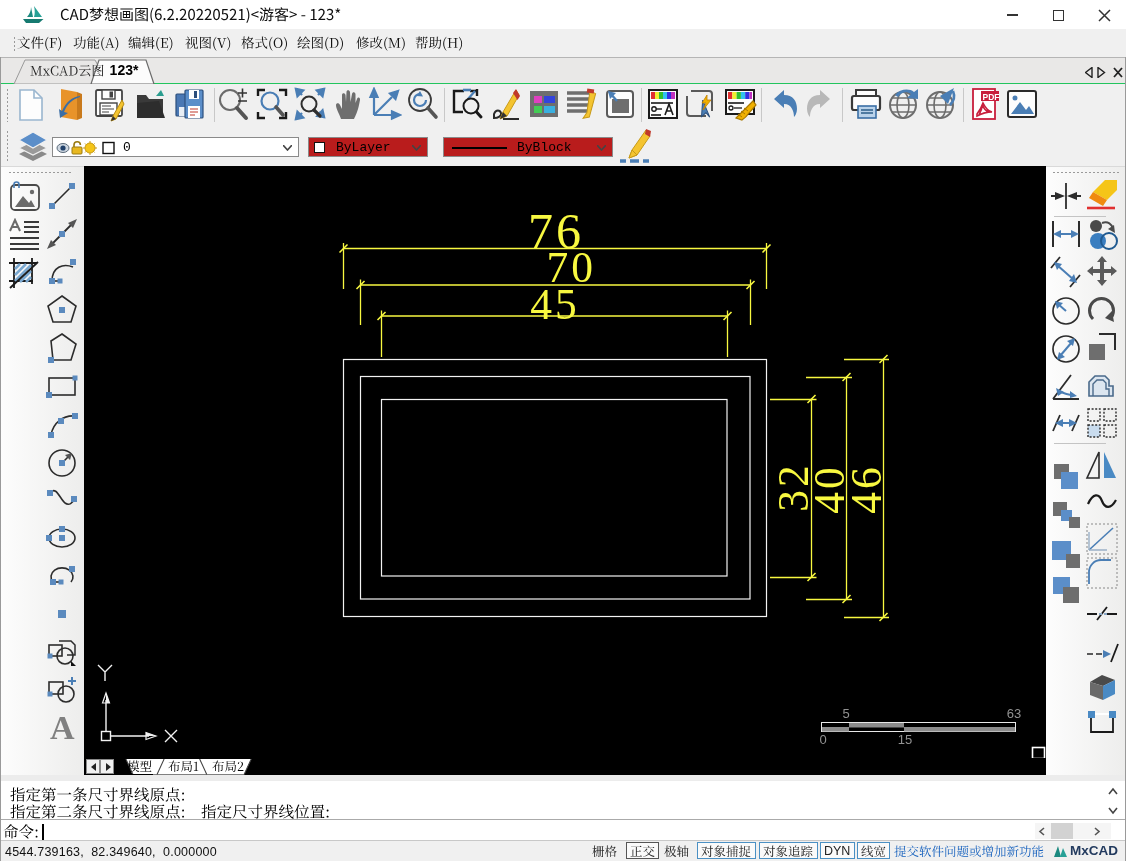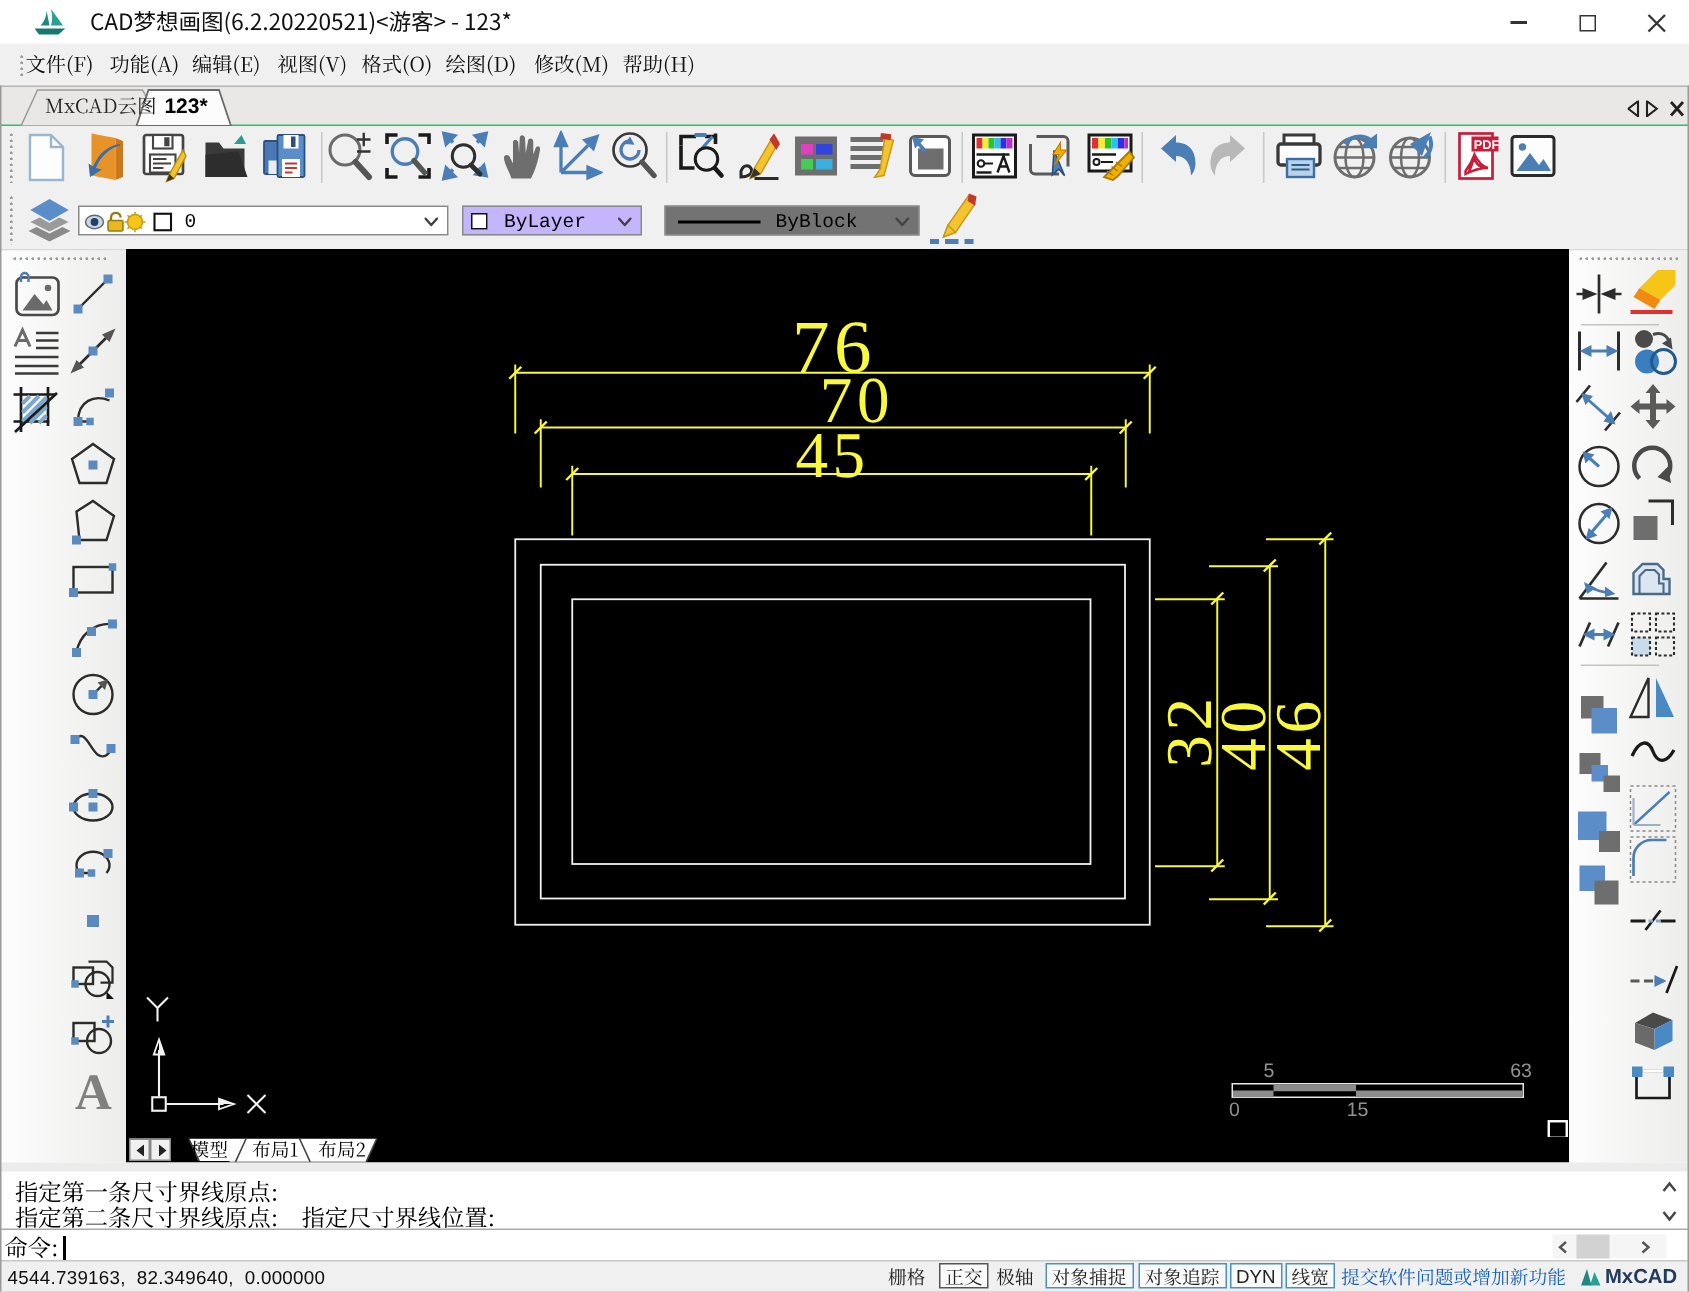--- a/index.html
+++ b/index.html
@@ -262,28 +262,28 @@
         <g stroke="#c89a10" stroke-width="1">
           <path d="M34 0 v2 M34 12 v2 M27 7 h2 M39 7 h2 M29 2.5 l1.4 1.4 M38.6 11.5 l-1.4 -1.4 M29 11.5 l1.4 -1.4 M38.6 2.5 l-1.4 1.4"></path>
         </g>
 <rect x="47" y="1.5" width="11" height="11" fill="#fff" stroke="#111" stroke-width="1.4"></rect>
 </svg>
       <div class="ab" style="left:70px;top:2px;font:13px 'Liberation Mono';color:#000">0</div>
       <svg class="ab" style="right:6px;top:7px" width="9" height="6" viewBox="0 0 9 6">
         <path d="M0 0 L4.5 5 L9 0" fill="none" stroke="#444" stroke-width="1.6"></path>
       </svg>
     </div>
-    <div class="ab" style="left:308px;top:11px;width:120px;height:20px;background:#c4b5fd;border:1px solid #8a8a8a">
+    <div class="ab" style="left:308px;top:11px;width:120px;height:20px;background:#b91c1c;border:1px solid #8a8a8a">
       <div class="ab" style="left:5px;top:4px;width:11px;height:11px;background:#fff;border:1.4px solid #111"></div>
       <div class="ab" style="left:27px;top:2px;font:13px 'Liberation Mono';color:#000">ByLayer</div>
       <svg class="ab" style="right:6px;top:7px" width="9" height="6" viewBox="0 0 9 6">
         <path d="M0 0 L4.5 5 L9 0" fill="none" stroke="#444" stroke-width="1.6"></path>
       </svg>
     </div>
-    <div class="ab" style="left:443px;top:11px;width:170px;height:20px;background:#737373;border:1px solid #8a8a8a">
+    <div class="ab" style="left:443px;top:11px;width:170px;height:20px;background:#b91c1c;border:1px solid #8a8a8a">
       <div class="ab" style="left:8px;top:9px;width:55px;height:1.5px;background:#000"></div>
       <div class="ab" style="left:73px;top:2px;font:13px 'Liberation Mono';color:#000">ByBlock</div>
       <svg class="ab" style="right:6px;top:7px" width="9" height="6" viewBox="0 0 9 6">
         <path d="M0 0 L4.5 5 L9 0" fill="none" stroke="#444" stroke-width="1.6"></path>
       </svg>
     </div>
     <svg class="ab" style="left:618px;top:2px" width="40" height="37" viewBox="0 0 40 37">
 <path d="M28 2 L14 22 L11 30 L19 27 L32 8 Z" fill="#f4c430" stroke="#c79a18" stroke-width="1"></path>
 <path d="M28 1 L33 3 L32 9 L27 6 Z" fill="#c0392b"></path>
 <path d="M11 30 L14 22 L19 27 Z" fill="#f4c430" stroke="#c79a18" stroke-width="1"></path>

